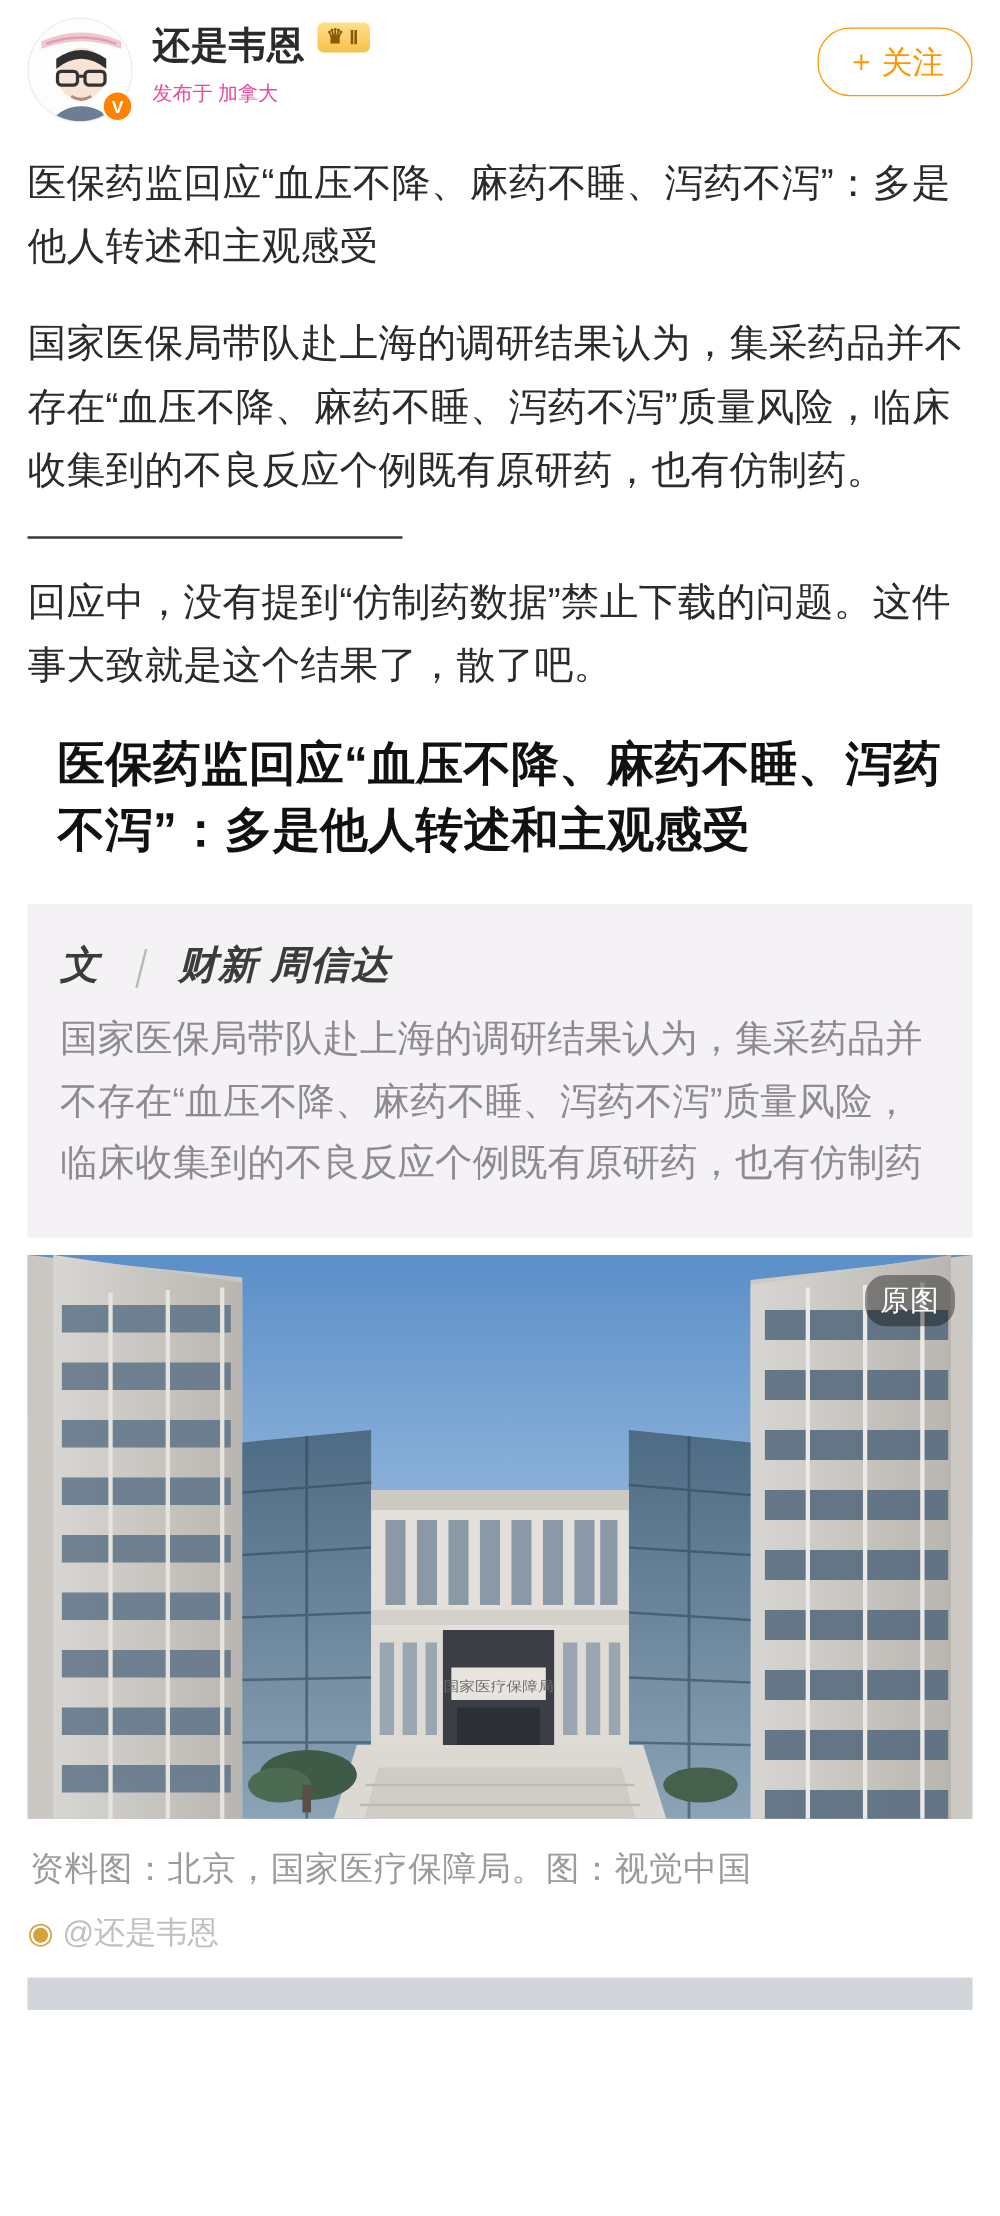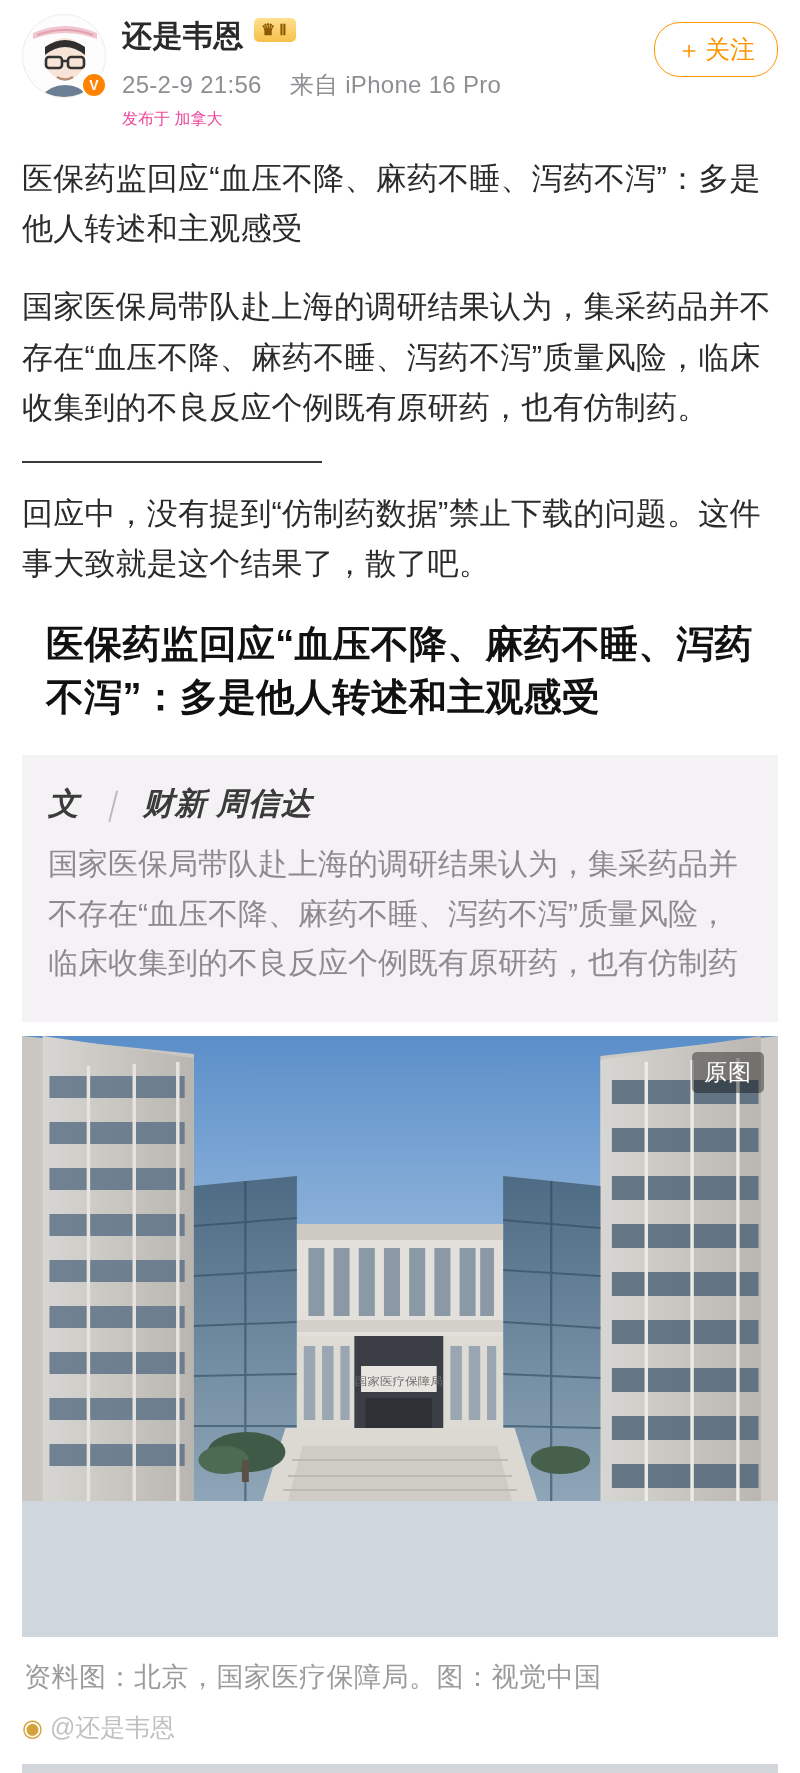--- a/index.html
+++ b/index.html
@@ -93,27 +93,27 @@
     margin-top: 14px; font-size: 26px; color: #b4b0b4; letter-spacing: 1px;
   }
   .art-lead {
     margin-top: 14px; font-size: 30px; line-height: 1.65; color: #8d8a90;
     word-break: break-all;
   }
 
   
   .photo-wrap { position: relative; margin-top: 14px; }
   .photo {
-    width: 100%; height: 601px; display: block;
+    width: 100%; height: 451px; display: block;
     background: #cfd6dd; position: relative; overflow: hidden;
   }
   .origin-tag {
     position: absolute; right: 14px; top: 16px;
     background: rgba(0,0,0,0.38); color: #fff; font-size: 23px;
-    padding: 5px 12px; border-radius: 5px; letter-spacing: 1px;
+    padding: 5px 12px; border-radius: 17px; letter-spacing: 1px;
   }
   .caption {
     padding: 22px 2px 0 2px; font-size: 27px; color: #9b9b9b; letter-spacing: 0.5px;
   }
   .watermark {
     padding: 16px 4px 0 0; font-size: 25px; color: #c0c0c0;
   }
   .watermark .wb { color: #d5a23b; font-size: 24px; }
   .next-photo {
     margin-top: 20px; height: 26px; background: #d2d6da;
@@ -144,25 +144,20 @@
       <div class="verified">V</div>
     </div>
 
     <div class="head-main">
       <div class="name-row">
         <span class="nickname">还是韦恩</span>
         <span class="badge-vip">
           <span class="crown">♛</span>
           <span class="lvl">Ⅱ</span>
         </span>
-      </div>
-      <div class="meta">
-        <span>25-2-9 21:56</span>
-        <span class="sep"></span>
-        <span>来自 iPhone 16 Pro</span>
       </div>
       <div class="meta2">发布于 加拿大</div>
     </div>
 
     <div class="follow-btn">
       <span class="plus">＋</span>
       <span>关注</span>
     </div>
   </div>
 

